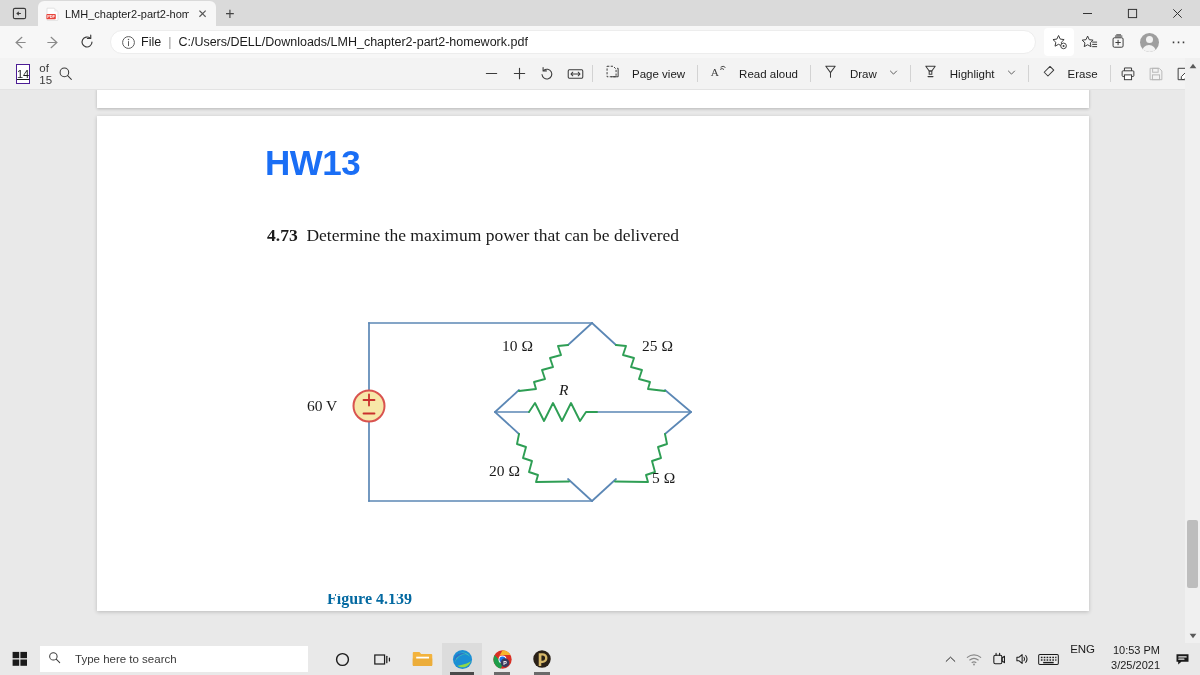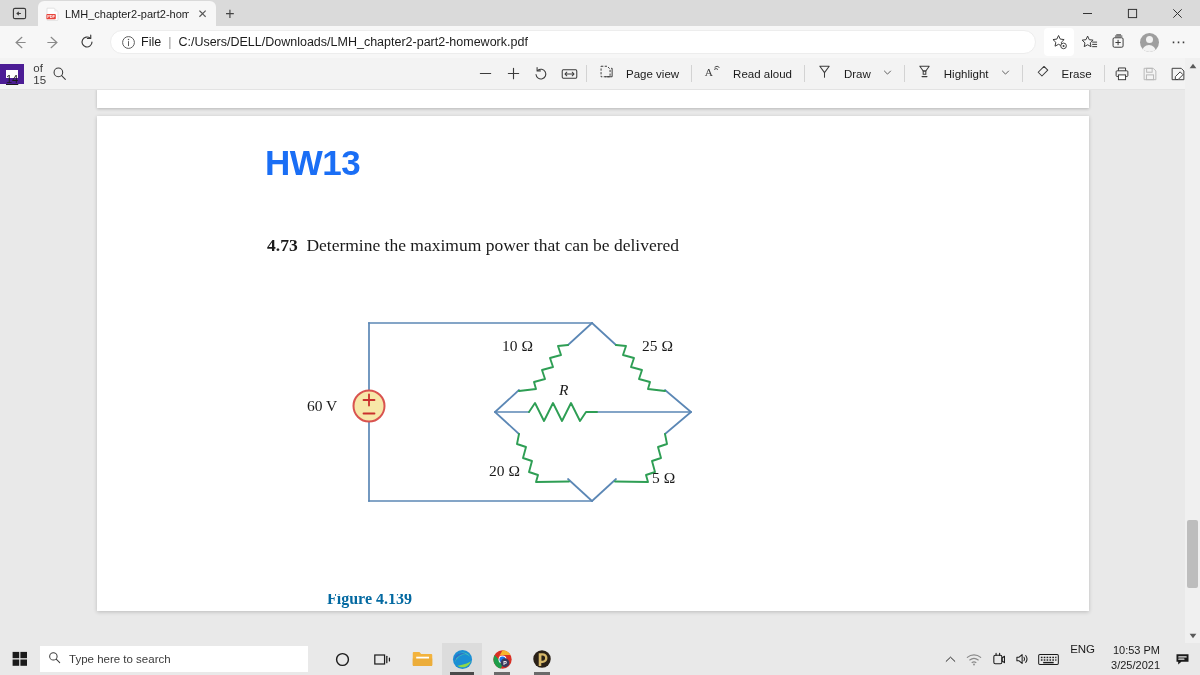--- a/index.html
+++ b/index.html
@@ -99,23 +99,23 @@
   .dots { font-size: 15px; color: #3b3b3b; letter-spacing: 1px; }
 
   
   .pdfbar {
     position: absolute; top: 58px; left: 0; width: 1200px; height: 32px;
     background: #f3f3f3;
     display: flex; align-items: center;
     border-bottom: 1px solid #e3e3e3;
   }
   .pagenum-box {
-    width: 32px; height: 20px; background: #ffffff; border: 6px solid #4c1d95;
+    width: 32px; height: 20px; background: #ffffff; border: 1px solid #4c1d95;
     font-size: 11px; color: #1b1b1b; text-align: center; line-height: 18px;
-    margin-left: 0; cursor: text; text-decoration: underline;
+    margin-left: 16px; cursor: text; text-decoration: underline;
   }
   .of-label { font-size: 11.5px; color: #3b3b3b; margin-left: 9px; }
   .pdf-btn {
     width: 28px; height: 26px; display: flex; align-items: center;
     justify-content: center; cursor: default; color: #3b3b3b;
     border-radius: 3px;
   }
   .pdf-group { display: flex; align-items: center; }
   .pdf-tool {
     display: flex; align-items: center; gap: 12px; height: 26px;
@@ -145,21 +145,21 @@
     position: absolute; left: 97px; top: 26px; width: 992px; height: 495px;
     background: #ffffff; box-shadow: 0 1px 4px rgba(0,0,0,0.20);
     overflow: hidden;
   }
   .hw-title {
     position: absolute; left: 168px; top: 27px;
     font-size: 35px; font-weight: bold; color: #1a6ef5;
     letter-spacing: -0.5px;
   }
   .problem {
-    position: absolute; left: 170px; top: 118px; width: 620px;
+    position: absolute; left: 170px; top: 108px; width: 620px;
     font-family: "Liberation Serif", serif;
     font-size: 17.5px; color: #1a1a1a; line-height: 1.33;
   }
   .problem .pnum { font-weight: bold; }
   .problem .italic { font-style: italic; }
   .problem-line2 { padding-left: 45px; display: block; }
 
   
   .circuit { position: absolute; left: 200px; top: 175px; }
 
@@ -193,21 +193,21 @@
   }
   .start-btn {
     width: 40px; height: 32px; display: flex; align-items: center;
     justify-content: center; cursor: default;
   }
   .searchbox {
     width: 268px; height: 26px; background: #ffffff;
     display: flex; align-items: center; padding: 0 8px; gap: 8px;
     cursor: text;
   }
-  .search-ph { font-size: 11.5px; color: #3b3b3b; }
+  .search-ph { font-size: 11.5px; color: #3b3b3b; margin-left: 6px; }
   .tb-icon {
     width: 40px; height: 32px; display: flex; align-items: center;
     justify-content: center; cursor: default; position: relative;
   }
   .tb-icon.running { background: #dcdcdc; }
   .tb-icon.running::after {
     content: ""; position: absolute; bottom: 0; left: 8px; width: 24px;
     height: 3px; background: #4a4a4a;
   }
   .tb-icon.open::after {

